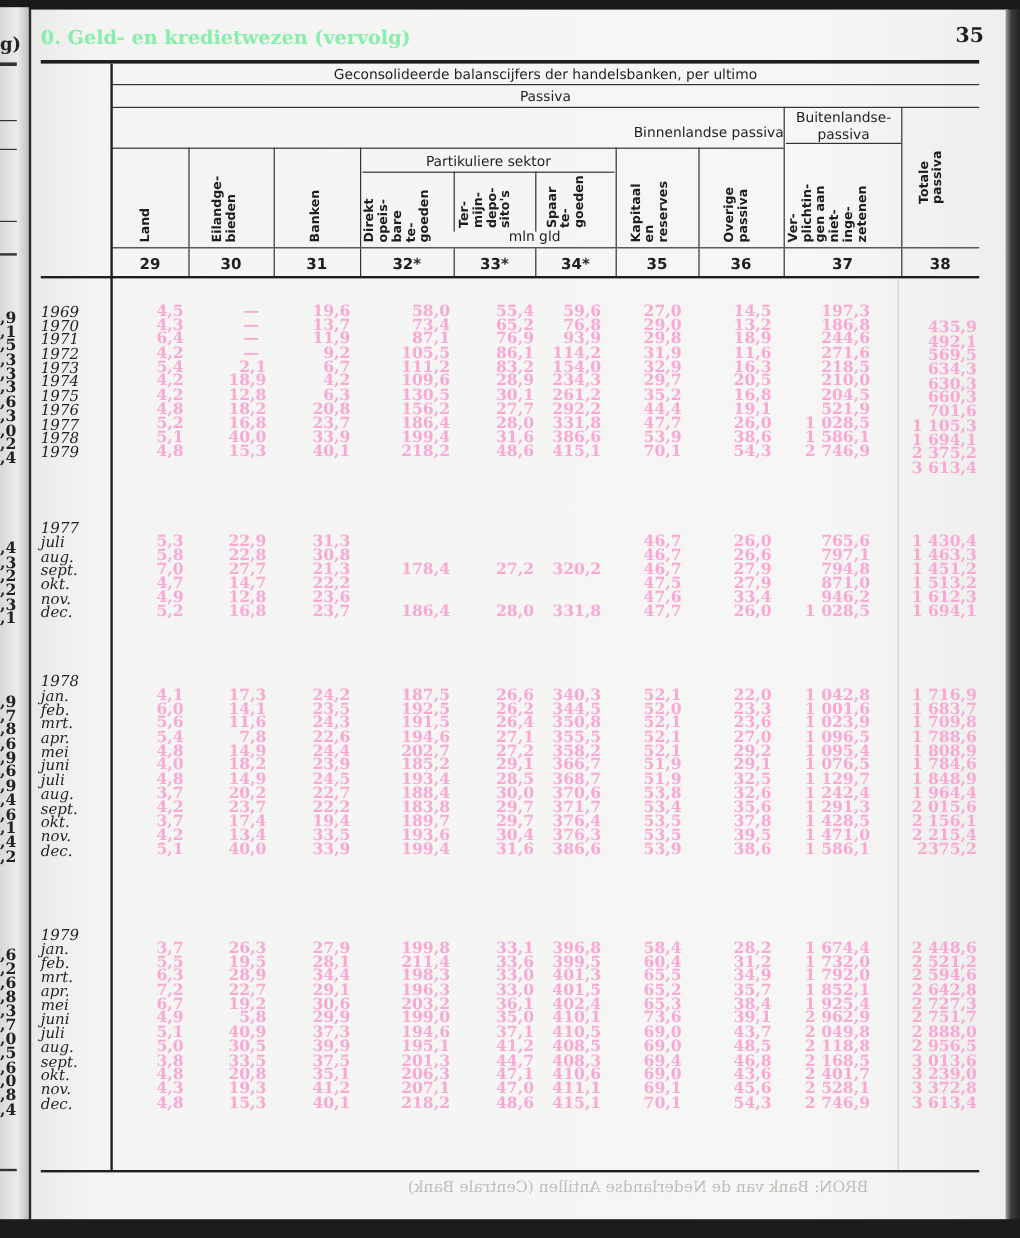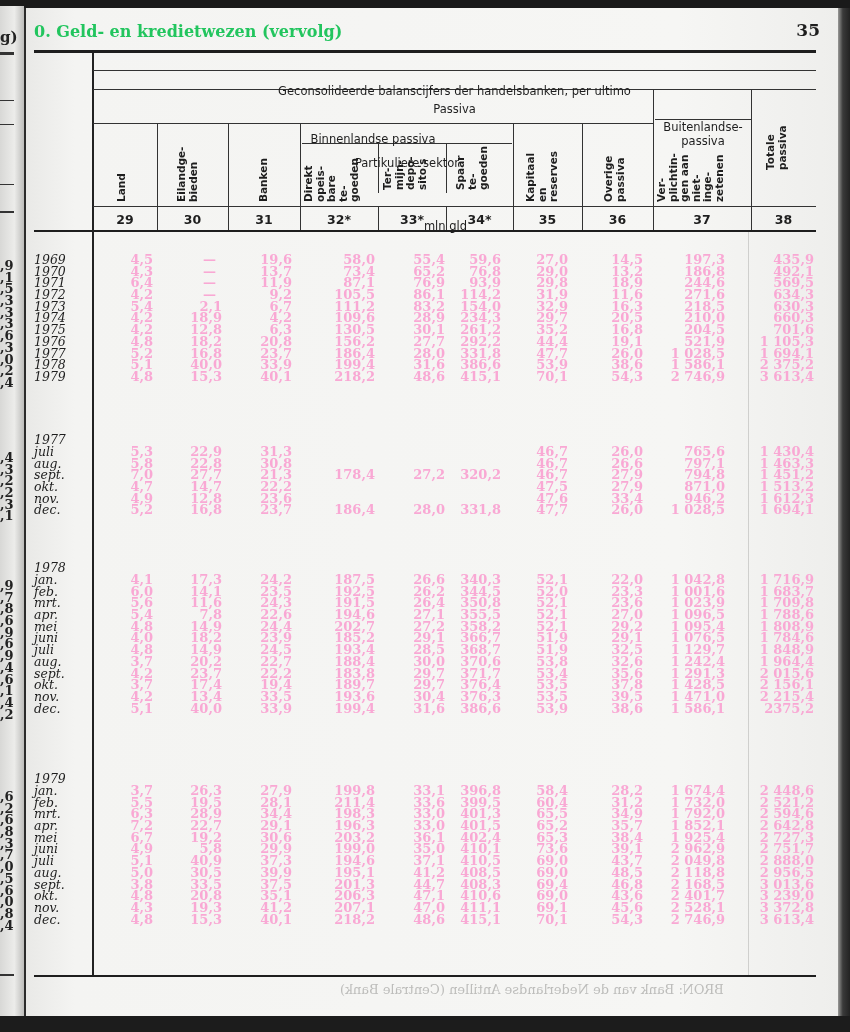--- a/index.html
+++ b/index.html
@@ -17,29 +17,29 @@
   .leftpage .lp-title { position:absolute; left:0; top:22px; font-weight:bold; font-size:15px; font-family:"DejaVu Serif", serif; color:#222; }
   .leftpage .lp-rule { position:absolute; left:0; width:14px; background:#333; }
   .leftpage .lp-vals { position:absolute; left:0; font-size:13px; line-height:14.5px; font-weight:bold; color:#222; }
   .page {
     position:absolute; left:26px; top:8px; width:814px; height:1010px;
     background:linear-gradient(90deg,#e9e9e7 0%,#f4f4f2 6%,#f6f6f4 80%,#eeeeec 100%);
   }
   .rightedge { position:absolute; left:838px; top:8px; width:12px; height:1010px; background:linear-gradient(90deg,#9a9a98,#3a3a3a 40%,#222); }
   .bottombar { position:absolute; left:0; top:1016px; width:850px; height:16px; background:#1c1c1c; }
 
-  .hdr-title { position:absolute; left:34px; top:22px; font-size:16px; font-weight:bold; color:#22c55e; font-family:"DejaVu Serif", serif; }
+  .hdr-title { position:absolute; left:34px; top:22px; font-size:16px; font-weight:bold; color:#86efac; font-family:"DejaVu Serif", serif; }
   .hdr-pagenum { position:absolute; right:30px; top:20px; font-size:17px; font-weight:bold; color:#1e1e1e; }
 
   .rule { position:absolute; background:#1e1e1e; }
   .hline { position:absolute; height:1px; background:#333; }
   .vline { position:absolute; width:1px; background:#333; }
 
   .sans { font-family:"DejaVu Sans", sans-serif; color:#1e1e1e; }
-  .hcap { position:absolute; font-size:11.5px; text-align:center; white-space:nowrap;margin-top:29px; }
+  .hcap { position:absolute; font-size:11.5px; text-align:center; white-space:nowrap; }
   .vcap {
     position:absolute; font-size:10.5px; font-weight:bold; line-height:11.5px;
     writing-mode:vertical-rl; transform:rotate(180deg);
     text-align:left; white-space:pre;
   }
   .colnum { position:absolute; top:212px; font-size:12.5px; font-weight:bold; text-align:center; }
 
   .rowlabels { position:absolute; left:34px; font-style:italic; font-size:12.5px; line-height:11.7px; color:#1e1e1e; }
   .rowlabels div { height:11.7px; }
   .col { position:absolute; font-size:13px; line-height:11.7px; text-align:right; color:#f9a8d4; font-weight:bold; }
@@ -146,21 +146,21 @@
 <div class="vline" style="left:446px;top:207px;height:23px;"></div>
 <div class="vline" style="left:513px;top:207px;height:23px;"></div>
 <div class="vline" style="left:582px;top:207px;height:23px;"></div>
 <div class="vline" style="left:653px;top:207px;height:23px;"></div>
 <div class="vline" style="left:751px;top:207px;height:23px;"></div>
 
 <div class="vline" style="left:748px;top:232px;height:743px;background:#cfcfcd;"></div>
 
 <div class="hcap sans" style="left:93px;top:55px;width:723px;">Geconsolideerde balanscijfers der handelsbanken, per ultimo</div>
 <div class="hcap sans" style="left:93px;top:73px;width:723px;">Passiva</div>
-<div class="hcap sans" style="left:93px;top:103px;width:560px;">Binnenlandse passiva</div>
+<div class="hcap sans" style="left:93px;top:103px;width:560px;text-align:right;">Binnenlandse passiva</div>
 <div class="hcap sans" style="left:655px;top:91px;width:96px;white-space:pre;line-height:14px;">Buitenlandse-
 passiva</div>
 <div class="hcap sans" style="left:302px;top:127px;width:210px;">Partikuliere sektor</div>
 <div class="hcap sans" style="left:378px;top:190px;width:135px;">mln gld</div>
 
 <div class="vcap sans" style="left:116px;top:128px;height:74px;">Land</div>
 <div class="vcap sans" style="left:176px;top:128px;height:74px;">Eilandge-
 bieden</div>
 <div class="vcap sans" style="left:258px;top:128px;height:74px;">Banken</div>
 <div class="vcap sans" style="left:303px;top:146px;height:56px;">Direkt
@@ -328,21 +328,21 @@
       <div>244,6</div>
       <div>271,6</div>
       <div>218,5</div>
       <div>210,0</div>
       <div>204,5</div>
       <div>521,9</div>
       <div>1 028,5</div>
       <div>1 586,1</div>
       <div>2 746,9</div>
     </div>
-    <div class="col" style="top: 254px; right: 36px; margin-left: 43px;">
+    <div class="col" style="top: 268px; right: 36px; margin-left: 43px;">
       <div>435,9</div>
       <div>492,1</div>
       <div>569,5</div>
       <div>634,3</div>
       <div>630,3</div>
       <div>660,3</div>
       <div>701,6</div>
       <div>1 105,3</div>
       <div>1 694,1</div>
       <div>2 375,2</div>

